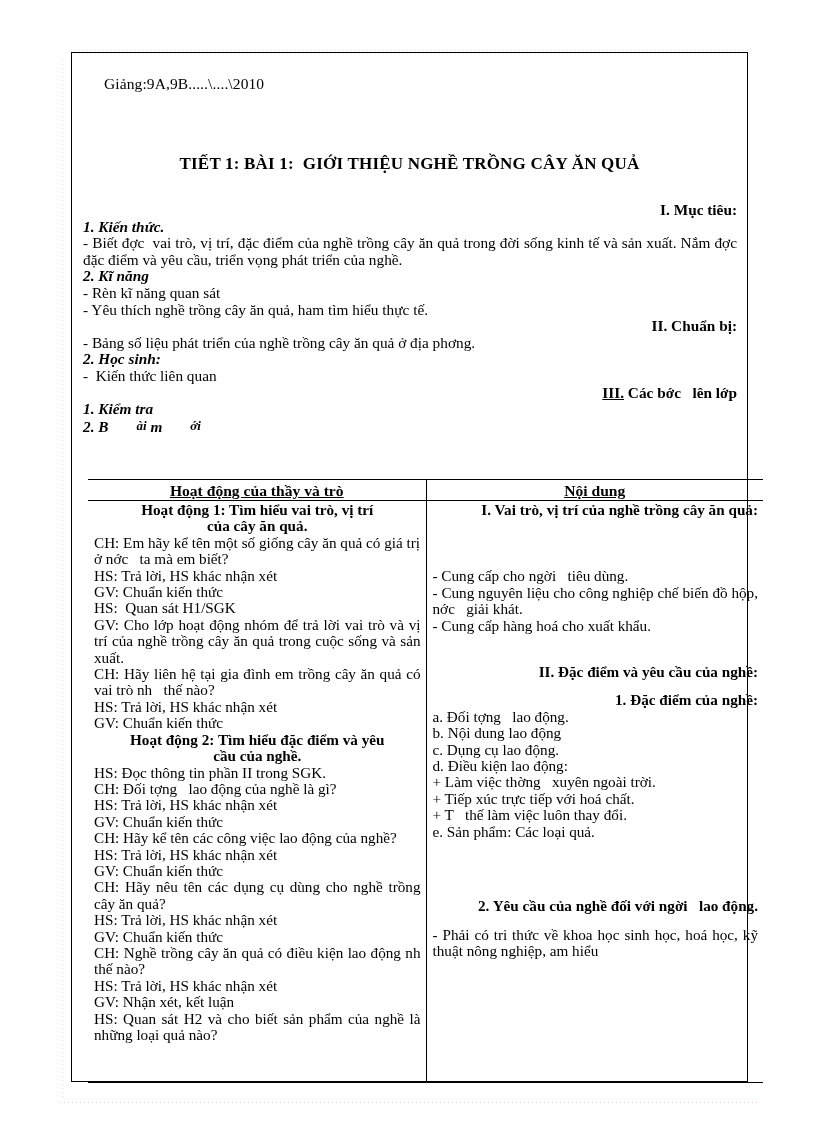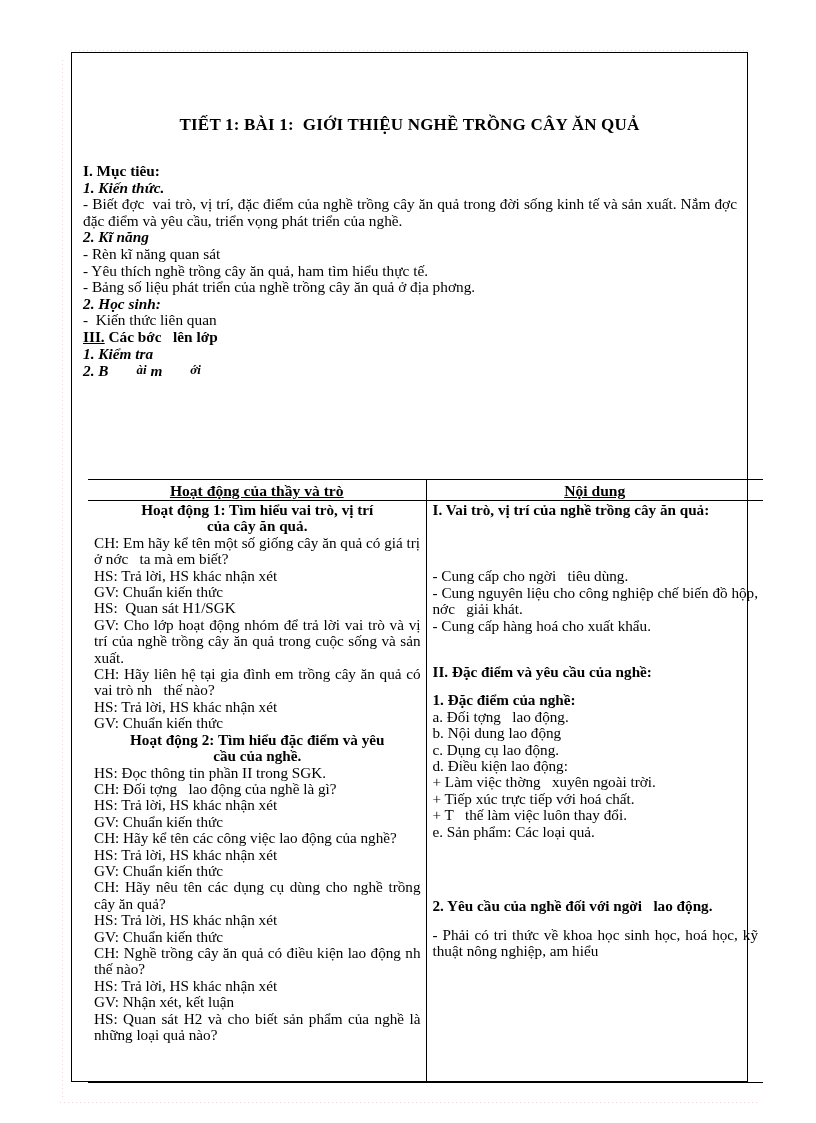--- a/index.html
+++ b/index.html
@@ -55,21 +55,21 @@
   }
 
   
   .body-block {
     padding: 0 10px 0 11px;
     margin-top: 28px;
     font-size: 15.3px;
     line-height: 16.6px;
   }
   .ln          { white-space: pre-wrap; }
-  .b           { font-weight: bold; }
+  .b           { font-weight: bold; text-align: right; }
   .bi          { font-weight: bold; font-style: italic; }
   .u           { text-decoration: underline; }
   .sup-mix     { font-weight: bold; font-style: italic; }
   .sup-mix .raise {
     font-size: 13px;
     vertical-align: 2px;
     font-weight: bold;
     margin-left: 28px;
   }
 
@@ -139,30 +139,32 @@
 </head>
 <body>
 
 <div class="scan-edge" style="left:71px;top:50px;width:678px;"></div>
 <div class="scan-edge" style="left:60px;top:1102px;width:700px;"></div>
 <div class="scan-edge left-v" style="left:62px;top:60px;height:1040px;"></div>
 
 <div id="page-frame">
   <div id="page-inner">
 
+    <div class="date-line">Giảng:9A,9B.....\....\2010</div>
 
     <div class="doc-title">TIẾT 1: BÀI 1:  GIỚI THIỆU NGHỀ TRỒNG CÂY ĂN QUẢ</div>
 
     <div class="body-block">
       <div class="ln b">I. Mục tiêu:</div>
       <div class="ln bi">1. Kiến thức.</div>
       <div class="ln just">- Biết đợc  vai trò, vị trí, đặc điểm của nghề trồng cây ăn quả trong đời sống kinh tế và sản xuất. Nắm đợc  đặc điểm và yêu cầu, triển vọng phát triển của nghề.</div>
       <div class="ln bi">2. Kĩ năng</div>
       <div class="ln">- Rèn kĩ năng quan sát</div>
       <div class="ln">- Yêu thích nghề trồng cây ăn quả, ham tìm hiểu thực tế.</div>
+      <div class="ln b">II. Chuẩn bị:</div>
       <div class="ln">- Bảng số liệu phát triển của nghề trồng cây ăn quả ở địa phơng.</div>
       <div class="ln bi">2. Học sinh:</div>
       <div class="ln">-  Kiến thức liên quan</div>
       <div class="ln b"><span class="u">III.</span><span> Các bớc   lên lớp</span></div>
       <div class="ln bi">1. Kiểm tra</div>
       <div class="ln sup-mix"><span>2. B</span><span class="raise">ài</span><span>&nbsp;m</span><span class="raise">ới</span></div>
     </div>
 
     <table class="lesson-table">
       <colgroup>

